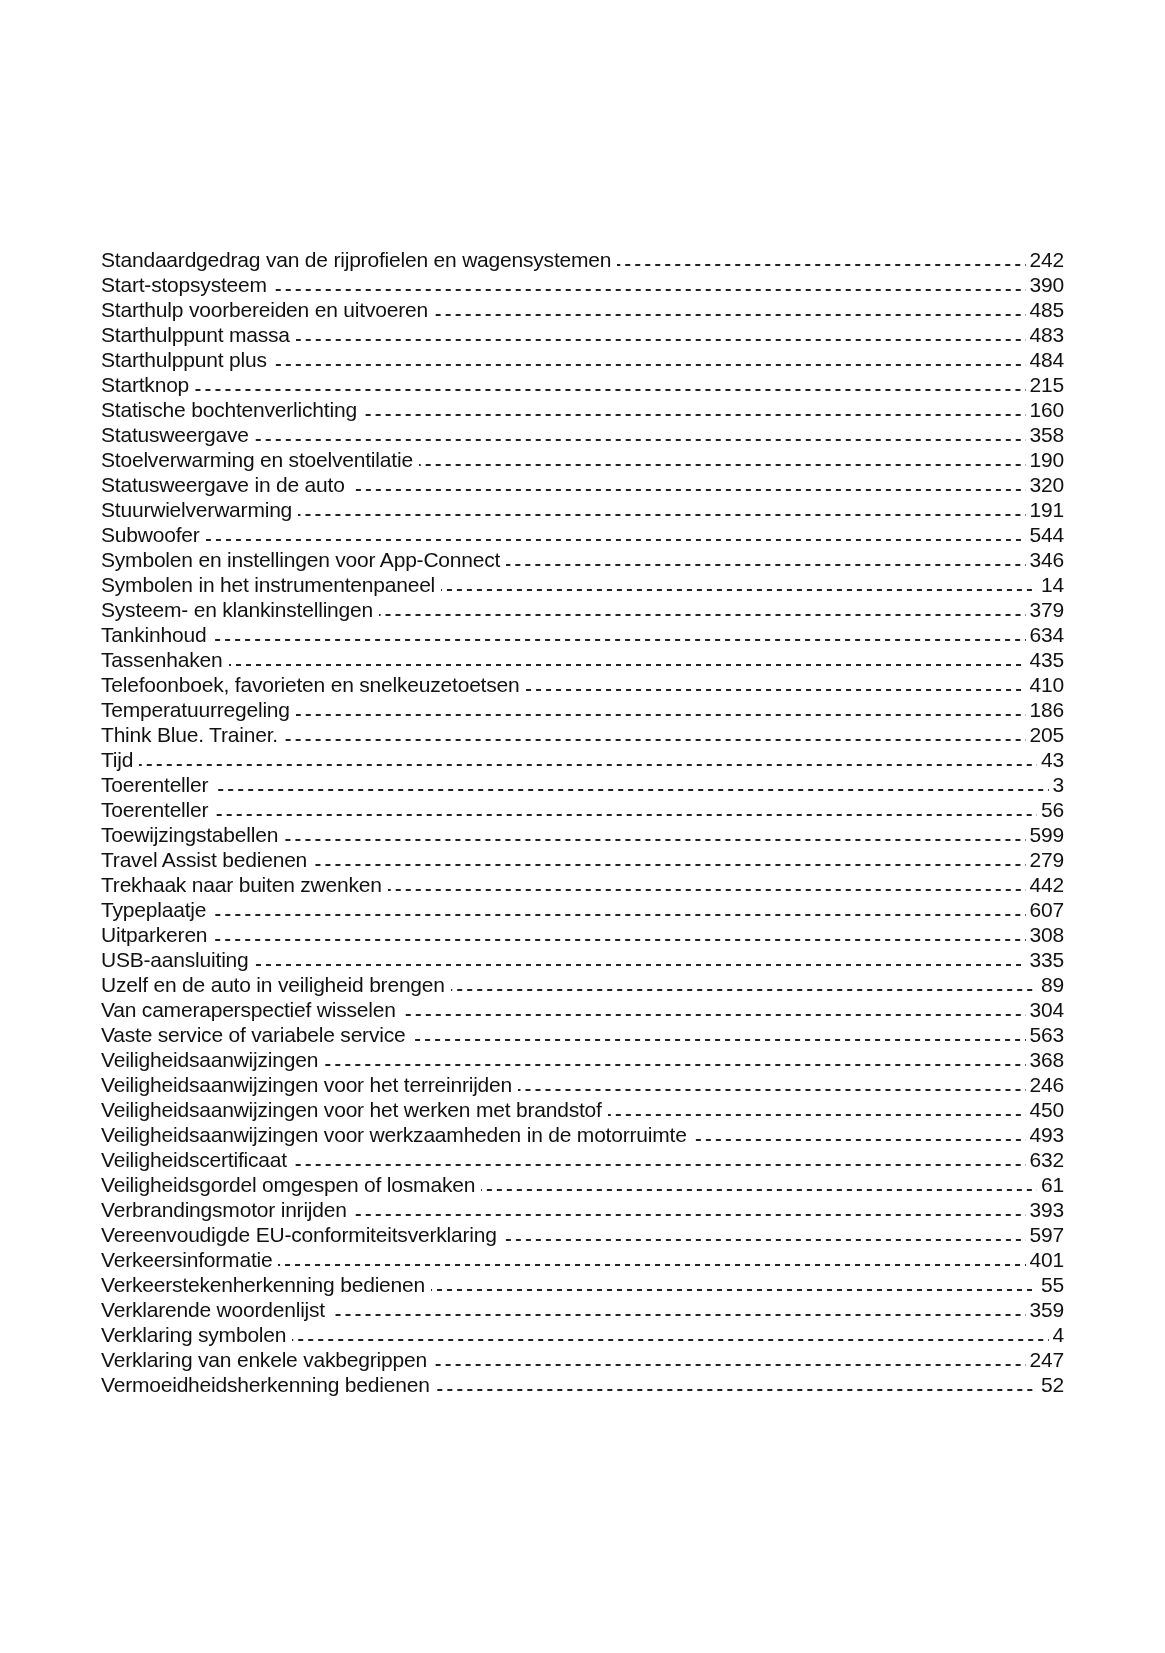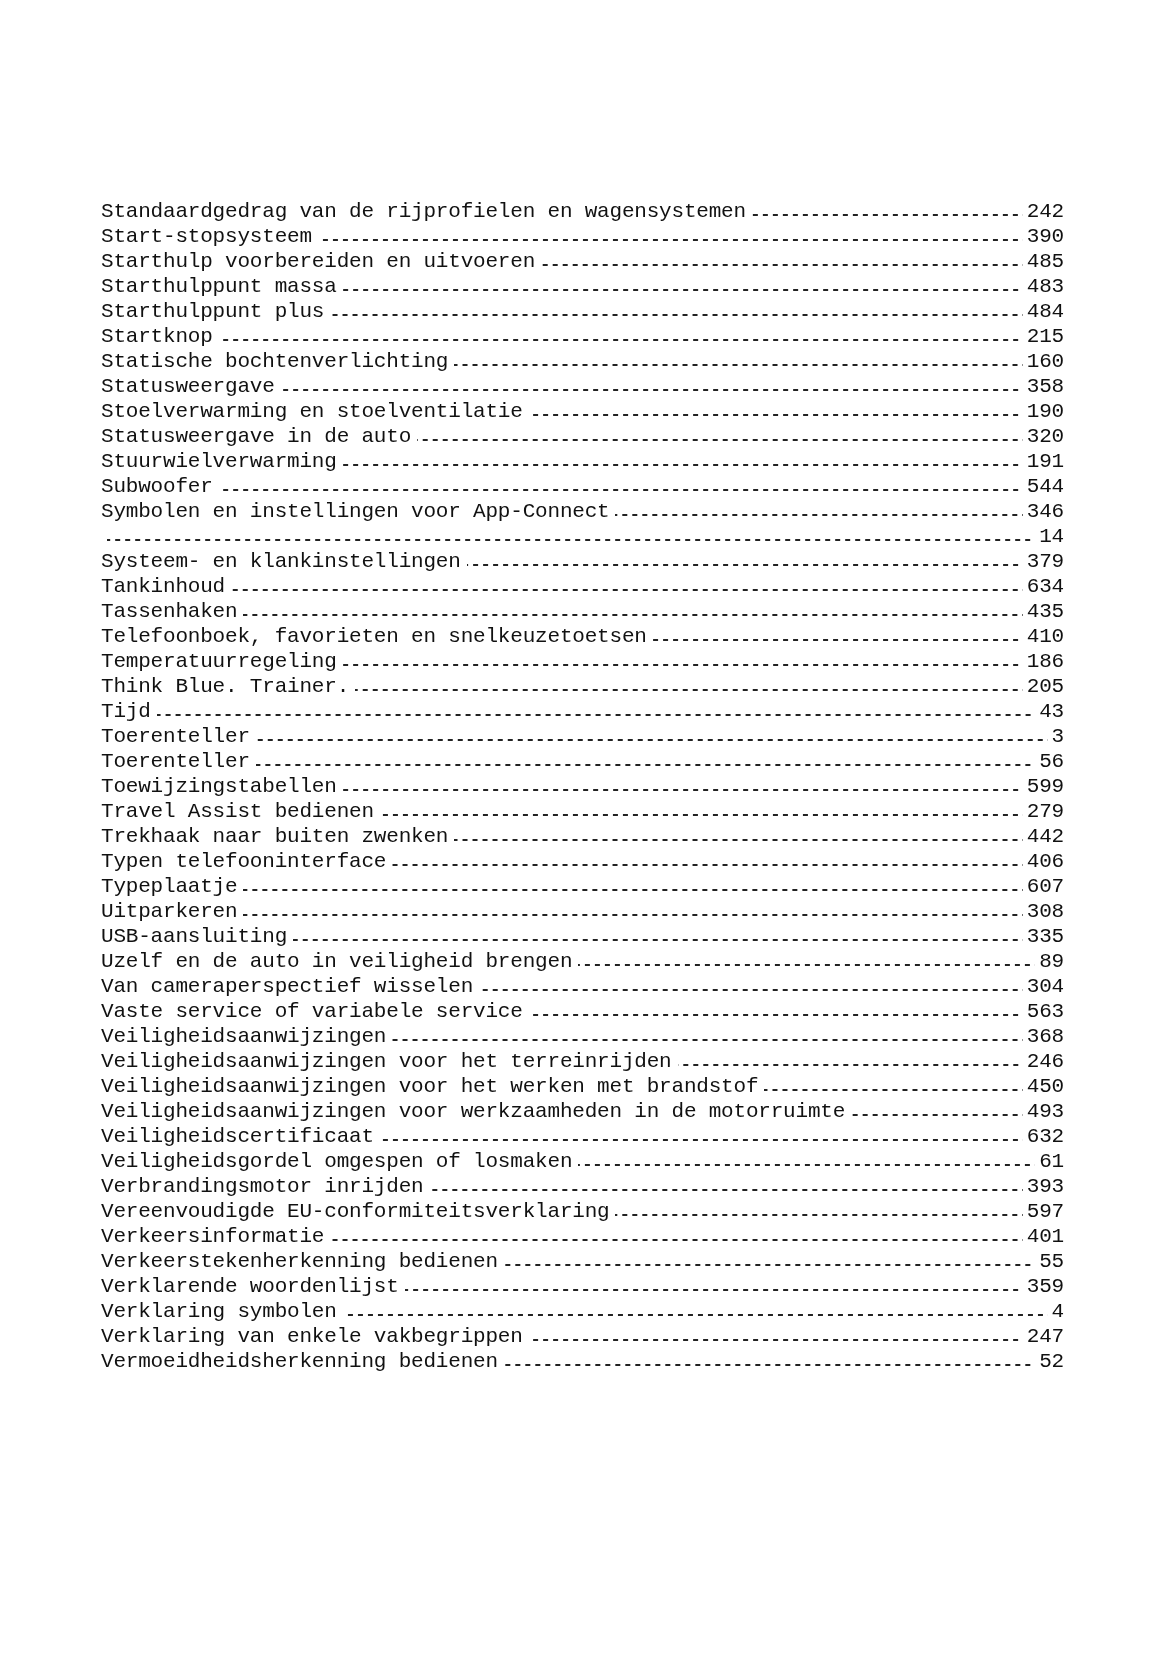--- a/index.html
+++ b/index.html
@@ -4,21 +4,21 @@
 <style>
   html, body { margin: 0; padding: 0; background: #ffffff; }
   body { width: 1165px; height: 1653px; position: relative; overflow: hidden; }
   .index-list {
     position: absolute;
     left: 101px;
     top: 199px;
     width: 963px;
     margin: 0; padding: 0;
     list-style: none;
-    font-family: Liberation Mono, monospace;
+    font-family: Liberation Sans, sans-serif;
     font-size: 21px;
     color: #111111;
   }
   .index-entry {
     display: flex;
     align-items: baseline;
     height: 25px;
     line-height: 25px;
     white-space: nowrap;
     cursor: pointer;
@@ -35,20 +35,21 @@
     background-image: repeating-linear-gradient(to right, #222 0 5px, transparent 5px 10px);
     background-repeat: repeat-x;
     background-size: 10px 2px;
     background-position: right center;
     position: relative;
     top: -1px;
   }
   .entry-page {
     flex: 0 0 auto;
     letter-spacing: -0.2px;
+    margin-top: 48px;
   }
 </style>
 </head>
 <body>
 
 <ul class="index-list" id="index-list">
     <li class="index-entry">
     <span class="entry-term">Standaardgedrag van de rijprofielen en wagensystemen</span>
     <span class="entry-leader"></span>
     <span class="entry-page">242</span>
@@ -107,20 +108,21 @@
     <span class="entry-term">Subwoofer</span>
     <span class="entry-leader"></span>
     <span class="entry-page">544</span>
   </li>
     <li class="index-entry">
     <span class="entry-term">Symbolen en instellingen voor App-Connect</span>
     <span class="entry-leader"></span>
     <span class="entry-page">346</span>
   </li>
     <li class="index-entry">
+    <span class="entry-term">Symbolen in het instrumentenpaneel</span>
     <span class="entry-leader"></span>
     <span class="entry-page">14</span>
   </li>
     <li class="index-entry">
     <span class="entry-term">Systeem- en klankinstellingen</span>
     <span class="entry-leader"></span>
     <span class="entry-page">379</span>
   </li>
     <li class="index-entry">
     <span class="entry-term">Tankinhoud</span>
@@ -169,25 +171,20 @@
   </li>
     <li class="index-entry">
     <span class="entry-term">Travel Assist bedienen</span>
     <span class="entry-leader"></span>
     <span class="entry-page">279</span>
   </li>
     <li class="index-entry">
     <span class="entry-term">Trekhaak naar buiten zwenken</span>
     <span class="entry-leader"></span>
     <span class="entry-page">442</span>
-  </li>
-    <li class="index-entry">
-    <span class="entry-term">Typen telefooninterface</span>
-    <span class="entry-leader"></span>
-    <span class="entry-page">406</span>
   </li>
     <li class="index-entry">
     <span class="entry-term">Typeplaatje</span>
     <span class="entry-leader"></span>
     <span class="entry-page">607</span>
   </li>
     <li class="index-entry">
     <span class="entry-term">Uitparkeren</span>
     <span class="entry-leader"></span>
     <span class="entry-page">308</span>

